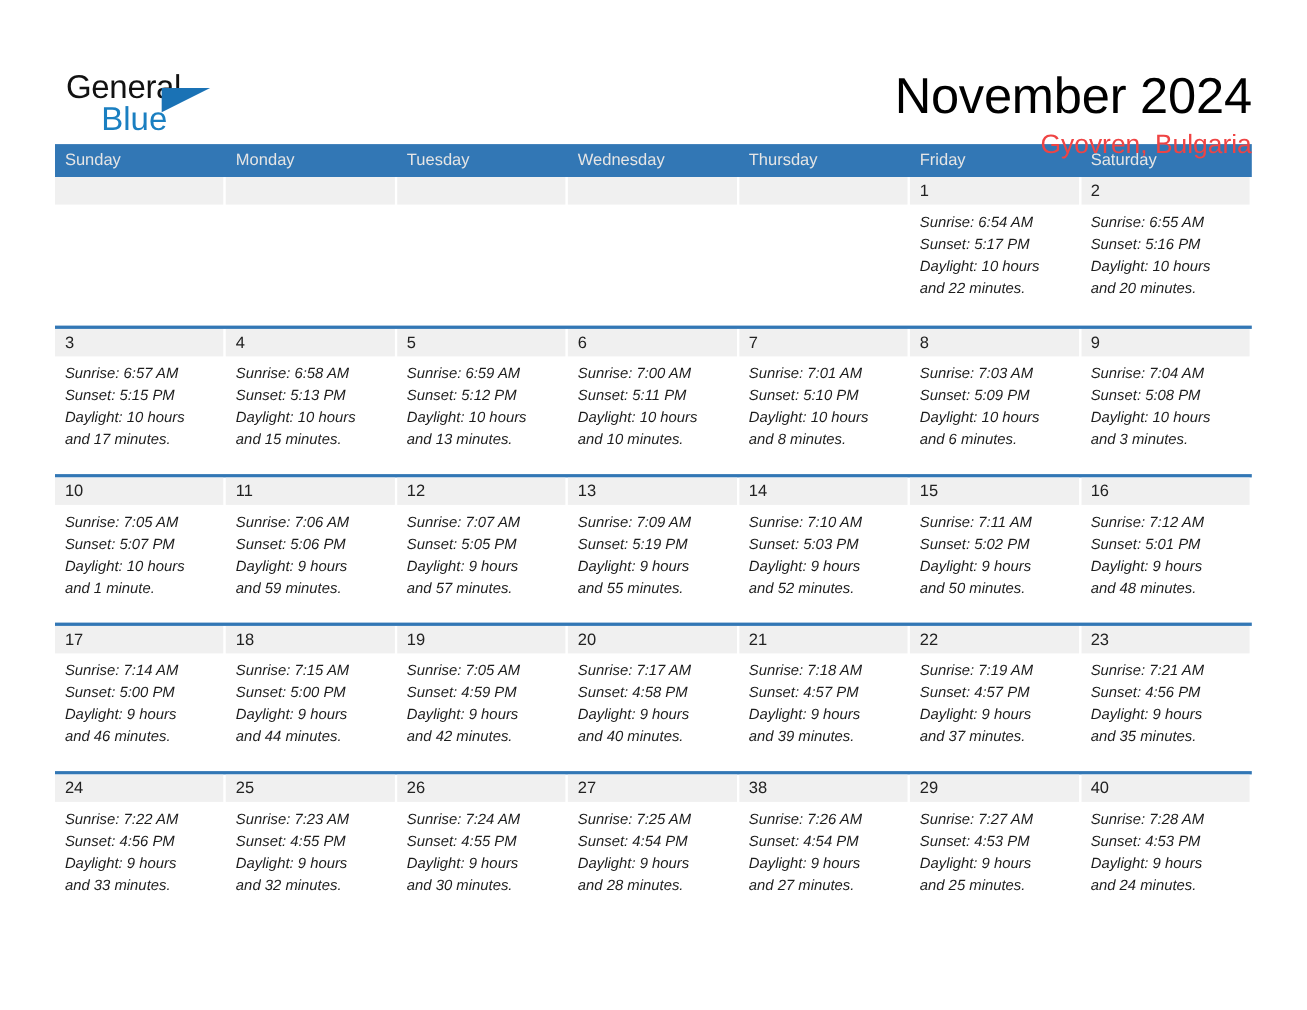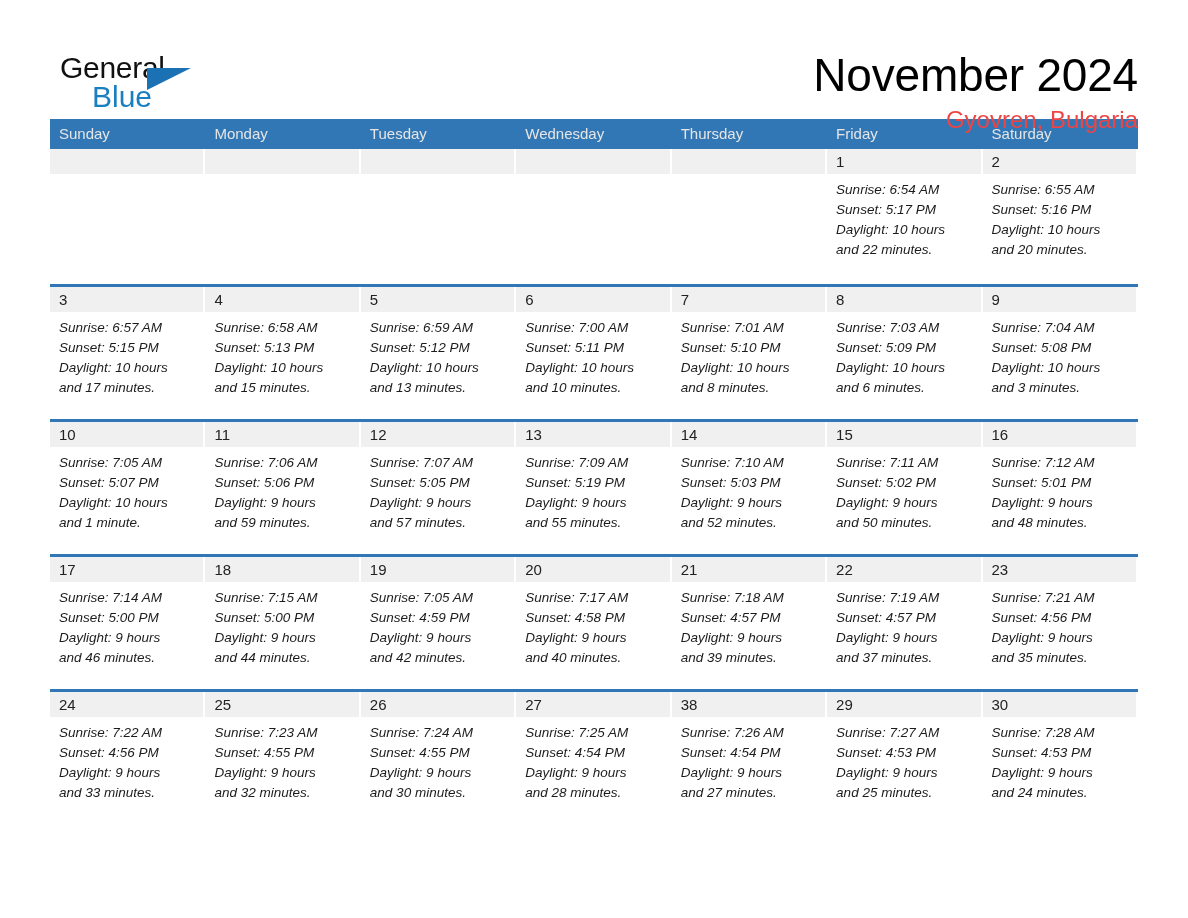--- a/index.html
+++ b/index.html
@@ -12,21 +12,21 @@
     height: 918px;
     font-family: "Liberation Sans", sans-serif;
     color: #222222;
     overflow: hidden;
   }
   .page {
     position: relative;
     width: 1188px;
     height: 888px;
     box-sizing: border-box;
-    padding: 4px 50px;
+    padding: 16px 50px;
   }
 
   
   .header {
     display: flex;
     align-items: flex-start;
     justify-content: space-between;
     padding-top: 48px;
     height: 102px;
     box-sizing: border-box;
@@ -526,21 +526,21 @@
             </div>
             <div class="details">
               <div class="detail-line">Sunrise: 7:27 AM</div>
               <div class="detail-line">Sunset: 4:53 PM</div>
               <div class="detail-line">Daylight: 9 hours</div>
               <div class="detail-line">and 25 minutes.</div>
             </div>
           </div>
           <div class="daycell">
             <div class="daynum-band">
-              <span class="daynum">30</span>
+              <span class="daynum">40</span>
             </div>
             <div class="details">
               <div class="detail-line">Sunrise: 7:28 AM</div>
               <div class="detail-line">Sunset: 4:53 PM</div>
               <div class="detail-line">Daylight: 9 hours</div>
               <div class="detail-line">and 24 minutes.</div>
             </div>
           </div>
         </div>
       </div>

